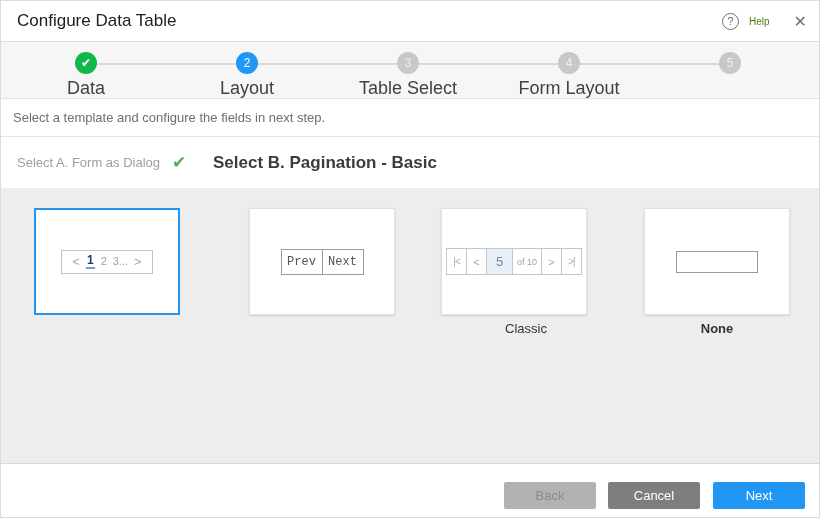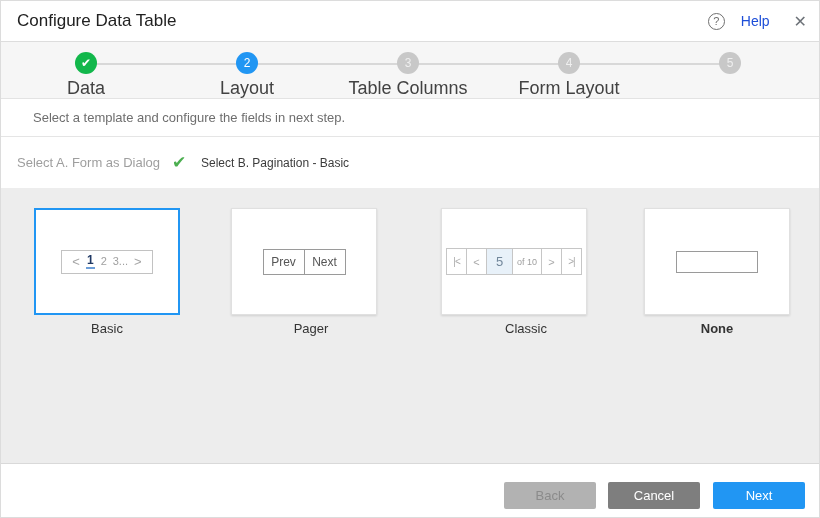--- a/index.html
+++ b/index.html
@@ -26,21 +26,21 @@
   .header-right {
     position: absolute; right: 14px; top: 0; height: 100%;
     display: flex; align-items: center; gap: 10px;
   }
   .help-icon {
     width: 17px; height: 17px; border-radius: 50%;
     border: 1px solid #6f6f6f; color: #6f6f6f;
     font-size: 11px; line-height: 15px; text-align: center;
     cursor: pointer;
   }
-  .help-label { font-size: 14px; color: #1d4ed8; cursor: pointer; margin-left: 6px; }
+  .help-label { font-size: 10px; color: #4d7c0f; cursor: pointer; }
   .close-icon { font-size: 16px; color: #6d7278; margin-left: 14px; cursor: pointer; }
 
   
   .stepper {
     position: absolute; left: 0; top: 41px; width: 820px; height: 57px;
     background: #f6f6f6; border-bottom: 1px solid #e3e3e3;
   }
   .step-track {
     position: absolute; left: 85px; top: 21px; width: 644px; height: 2px;
     background: #d8d8d8;
@@ -55,46 +55,46 @@
   .step-active .step-circle { background: #2196f3; }
   .step-pending .step-circle { background: #c8c8c8; color: #efefef; }
   .step-label { margin-top: 4px; font-size: 18px; color: #424242; }
 
   
   .instruction-row {
     position: absolute; left: 0; top: 98px; width: 820px; height: 38px;
     border-bottom: 1px solid #e5e5e5; background: #fff;
     display: flex; align-items: center;
   }
-  .instruction-text { margin-left: 32px; font-size: 13px; color: #6e6e6e; }
+  .instruction-text { margin-left: 12px; font-size: 13px; color: #6e6e6e; }
 
   
   .selection-row {
     position: absolute; left: 0; top: 136px; width: 752px; height: 51px;
     background: #fff; display: flex; align-items: center;
   }
   .select-a { margin-left: 16px; font-size: 13px; color: #9e9e9e; }
   .select-a-check { margin-left: 12px; font-size: 17px; font-weight: bold; color: #4caf50; line-height: 1; }
-  .select-b { position: absolute; left: 200px; font-size: 12px; font-weight: 400; color: #3c3c3c; }
+  .select-b { position: absolute; left: 212px; font-size: 17px; font-weight: 700; color: #3c3c3c; }
 
   
   .template-area {
     position: absolute; left: 0; top: 187px; width: 820px; height: 276px;
     background: #ededed; border-bottom: 1px solid #d9d9d9;
   }
   .card {
     position: absolute; top: 20px; width: 146px; height: 107px;
     background: #fff; border: 1px solid #e0e0e0;
     box-shadow: 0 1px 2px rgba(0,0,0,0.12);
     display: flex; align-items: center; justify-content: center;
     cursor: pointer;
   }
   .card.selected { border: 2px solid #2196f3; box-shadow: none; }
   .card-basic   { left: 33px; }
-  .card-pager   { left: 230px; }
+  .card-pager   { left: 248px; font-family: Liberation Mono, monospace; }
   .card-classic { left: 440px; }
   .card-none    { left: 643px; }
   .card-label {
     position: absolute; top: 133px; width: 146px;
     text-align: center; font-size: 13px; color: #333;
   }
   .label-basic   { left: 33px; }
   .label-pager   { left: 237px; }
   .label-classic { left: 452px; }
   .label-none    { left: 643px; font-weight: bold; }
@@ -171,21 +171,21 @@
       <div class="step-label">Data</div>
     </div>
 
     <div class="step step-active" style="left:246px">
       <div class="step-circle">2</div>
       <div class="step-label">Layout</div>
     </div>
 
     <div class="step step-pending" style="left:407px">
       <div class="step-circle">3</div>
-      <div class="step-label">Table Columns</div>
+      <div class="step-label">Table Select</div>
     </div>
 
     <div class="step step-pending" style="left:568px">
       <div class="step-circle">4</div>
       <div class="step-label">Form Layout</div>
     </div>
 
     <div class="step step-pending" style="left:729px">
       <div class="step-circle">5</div>
     </div>
@@ -205,29 +205,27 @@
 
     <div class="card card-basic selected">
       <div class="pv-basic">
         <span class="pv-chevron">&lt;</span>
         <span class="pv-page-current">1</span>
         <span class="pv-page">2</span>
         <span class="pv-page">3...</span>
         <span class="pv-chevron">&gt;</span>
       </div>
     </div>
-    <div class="card-label label-basic">Basic</div>
 
     <div class="card card-pager">
       <div class="pv-pager">
         <div class="pv-pager-btn">Prev</div>
         <div class="pv-pager-btn">Next</div>
       </div>
     </div>
-    <div class="card-label label-pager">Pager</div>
 
     <div class="card card-classic">
       <div class="pv-classic">
         <div class="pv-cell pv-cell-edge">|&lt;</div>
         <div class="pv-cell pv-cell-nav">&lt;</div>
         <div class="pv-cell pv-cell-current">5</div>
         <div class="pv-cell pv-cell-of">of 10</div>
         <div class="pv-cell pv-cell-nav">&gt;</div>
         <div class="pv-cell pv-cell-edge">&gt;|</div>
       </div>

